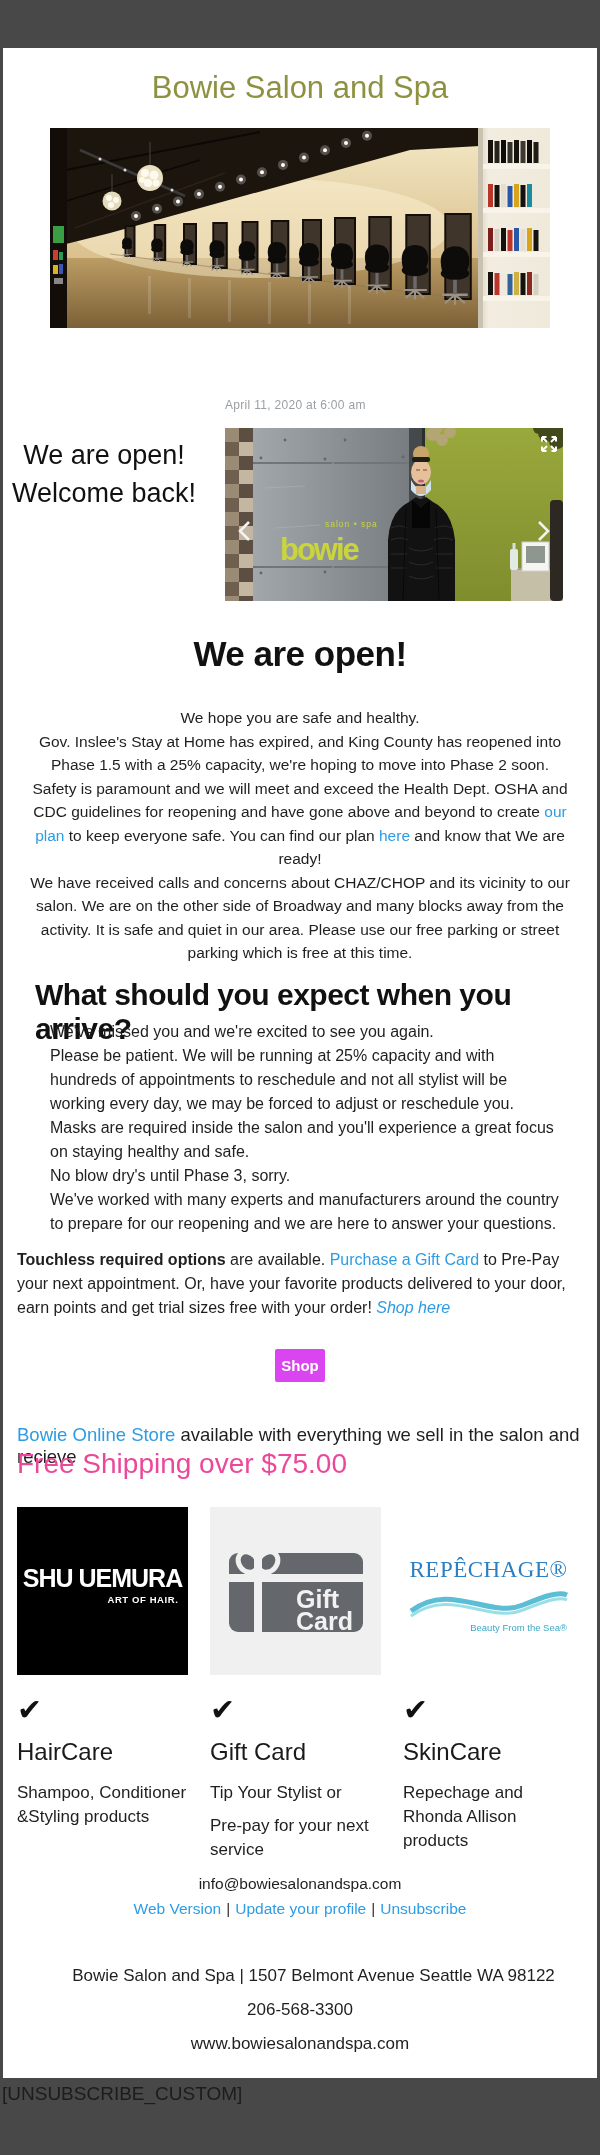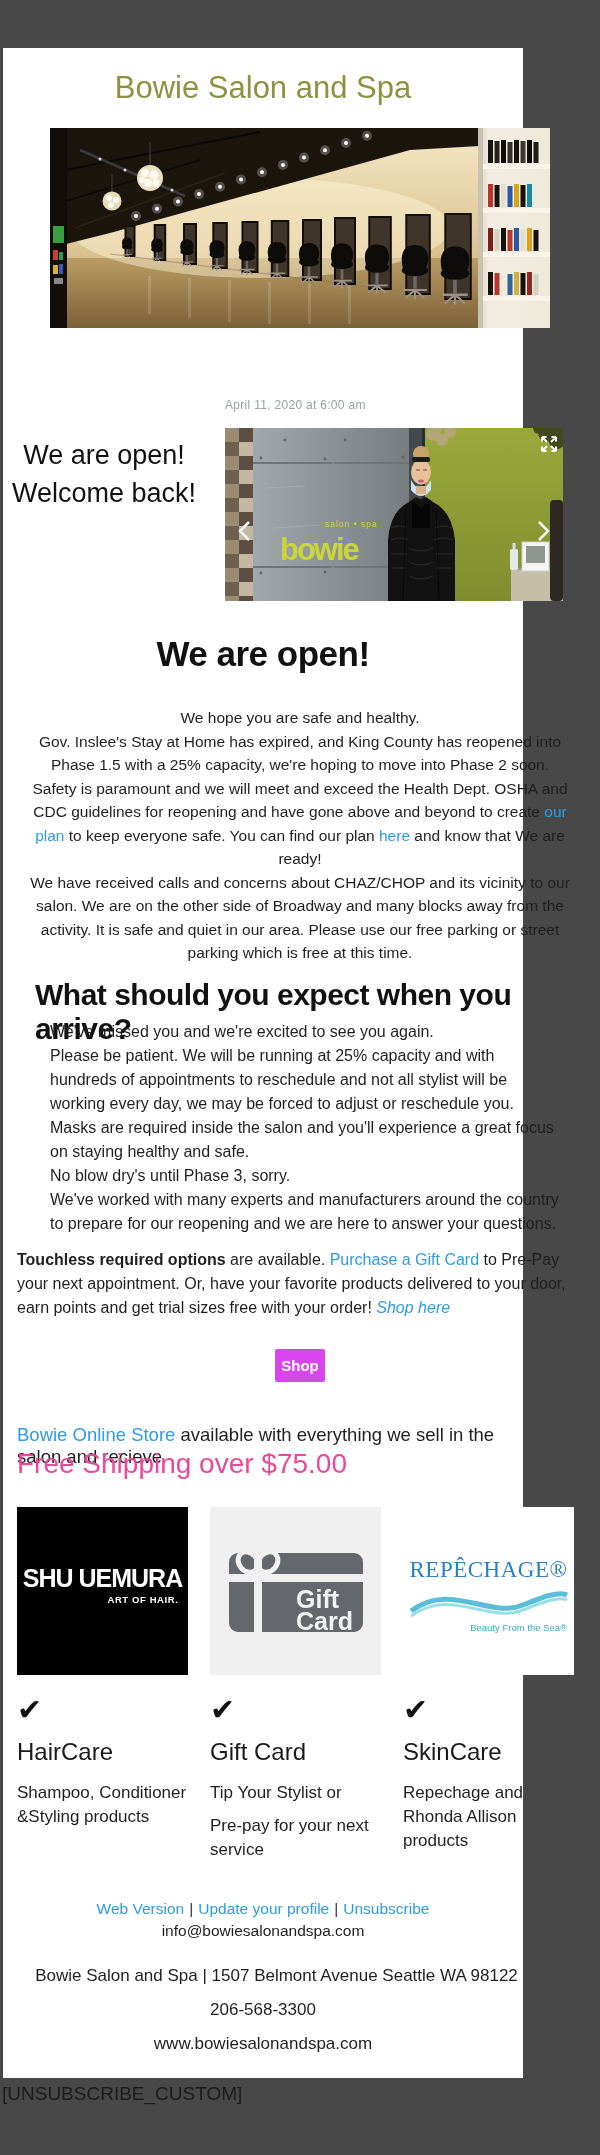--- a/index.html
+++ b/index.html
@@ -1,18 +1,18 @@
 <!DOCTYPE html>
 <html><head>
 <meta charset="utf-8">
 <style>
   * { margin:0; padding:0; box-sizing:border-box; }
   html,body { width:600px; height:2155px; }
   body { background:#484848; font-family:"Liberation Sans",sans-serif; position:relative; overflow:hidden; }
-  .email { position:absolute; left:3px; top:48px; width:520px; height:2030px; background:#ffffff; }
+  .email { position:absolute; left:3px; top:48px; width:594px; height:2030px; background:#ffffff; }
 
   .title { position:absolute; top:22px; left:0; width:100%; text-align:center;
            font-size:31px; font-weight:400; color:#8d9140; }
 
   .hero { position:absolute; left:47px; top:80px; width:500px; height:200px; display:block; }
 
   .welcome { position:absolute; left:8px; top:388px; width:186px; text-align:center;
              font-size:27px; line-height:38px; color:#111; }
 
   .fb-date { position:absolute; left:222px; top:350px; font-size:12px; color:#999fa4; letter-spacing:0.3px; }
@@ -53,21 +53,21 @@
   .b1s { width:152px; margin:1px auto 0; text-align:right; color:#fff; font-size:9.5px; font-weight:700; letter-spacing:0.6px; }
 
   .pcol { position:absolute; top:1645px; width:180px; color:#1f1f1f; }
   .pcol.c1 { left:14px; } .pcol.c2 { left:207px; } .pcol.c3 { left:400px; }
   .pcol .check { font-size:30px; line-height:34px; color:#111; display:block; }
   .pcol h3 { margin-top:12px; font-size:24px; font-weight:400; line-height:26px; color:#1a1a1a; }
   .pcol p  { margin-top:16px; font-size:17px; line-height:24px; }
   .pcol p + p { margin-top:9px; }
 
   .f-center { position:absolute; left:0; width:100%; text-align:center; color:#1f1f1f; }
-  .f-email { top:1827px; font-size:15.5px;margin-top:47px; }
+  .f-email { top:1827px; font-size:15.5px; }
   .f-links { top:1852px; font-size:15.5px; }
   .f-links .pipe { color:#333; margin:0 5px; }
   .f-addr  { top:1918px; font-size:17px;padding-left:27px; }
   .f-phone { top:1952px; font-size:17px; }
   .f-site  { top:1986px; font-size:17px; }
 
   .unsub { position:absolute; left:2px; top:2083px; font-size:19px; color:#1c1c1c; }
 </style>
 </head>
 <body>

